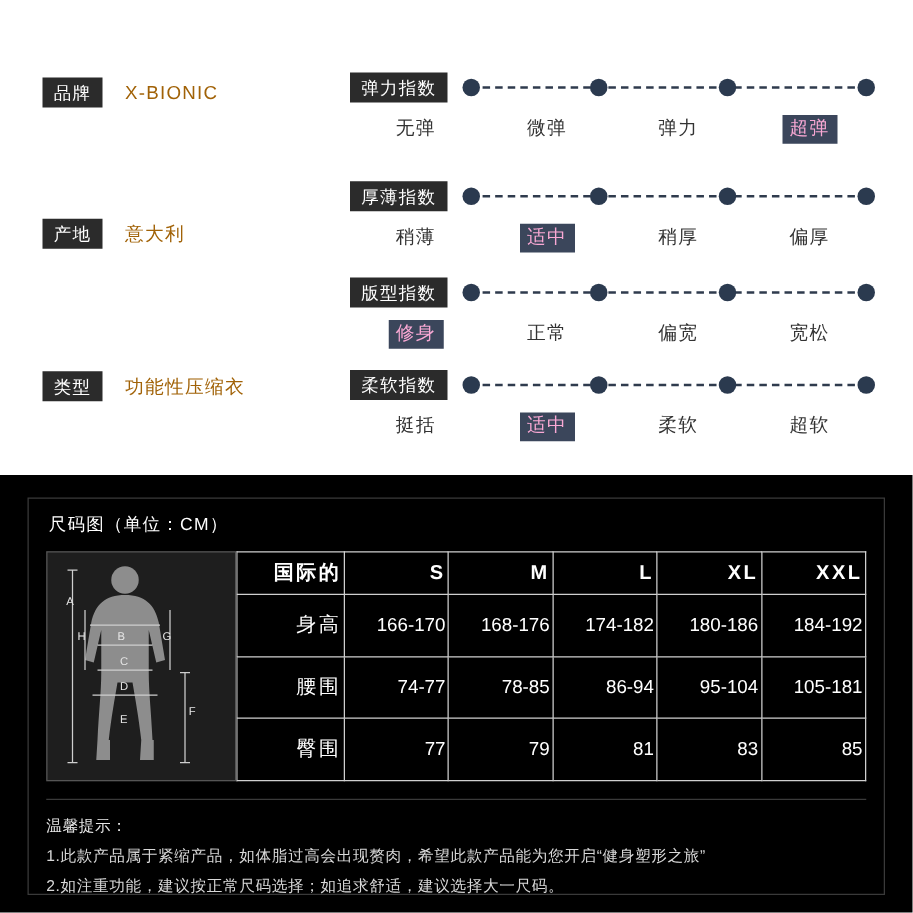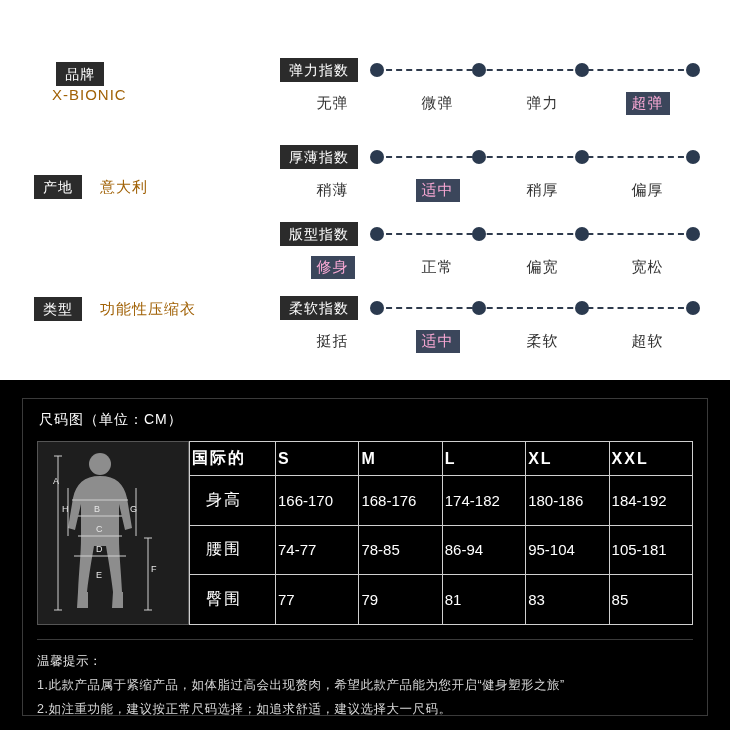--- a/index.html
+++ b/index.html
@@ -16,21 +16,21 @@
   .spec-area{position:relative;height:380px;}
 
   .attr{position:absolute;display:flex;align-items:center;}
   .attr .tag{
     background:#2b2b2b;color:#fff;font-size:14px;
     padding:5px 9px;letter-spacing:1px;line-height:1;
   }
   .attr .val{
     margin-left:18px;font-size:15px;color:#a16207;letter-spacing:1px;
   }
-  .attr-brand{left:34px;top:62px;flex-direction:column;}
+  .attr-brand{left:34px;top:62px;}
   .attr-origin{left:34px;top:175px;}
   .attr-type{left:34px;top:297px;}
 
   
   .idx{position:absolute;left:280px;width:420px;}
   .idx .idx-head{display:flex;align-items:center;}
   .idx .idx-tag{
     background:#2b2b2b;color:#fff;font-size:14px;
     padding:5px 9px;line-height:1;letter-spacing:1px;white-space:nowrap;text-align:right;
   }
@@ -81,21 +81,21 @@
     box-sizing:border-box;position:relative;
   }
   .figure-box svg{display:block;}
 
   table.size{
     border-collapse:collapse;flex:1;table-layout:fixed;
   }
   table.size th,table.size td{
     border:1px solid #cfcfcf;
     color:#fff;background:#000;
-    font-size:15px;text-align:left;
+    font-size:15px;text-align:right;
     padding:6px 2px;
     font-family:"Liberation Sans","DejaVu Sans",sans-serif;
   }
   table.size th{font-size:16px;letter-spacing:2px;}
   table.size td.rowhead{font-size:16px;letter-spacing:2px;padding-left:16px;}
   table.size col.c0{width:86px;}
 
   .tips{
     margin-top:14px;border-top:1px solid #3a3a3a;padding-top:10px;
     color:#d8d8d8;font-size:12.5px;line-height:1.9;letter-spacing:.5px;

